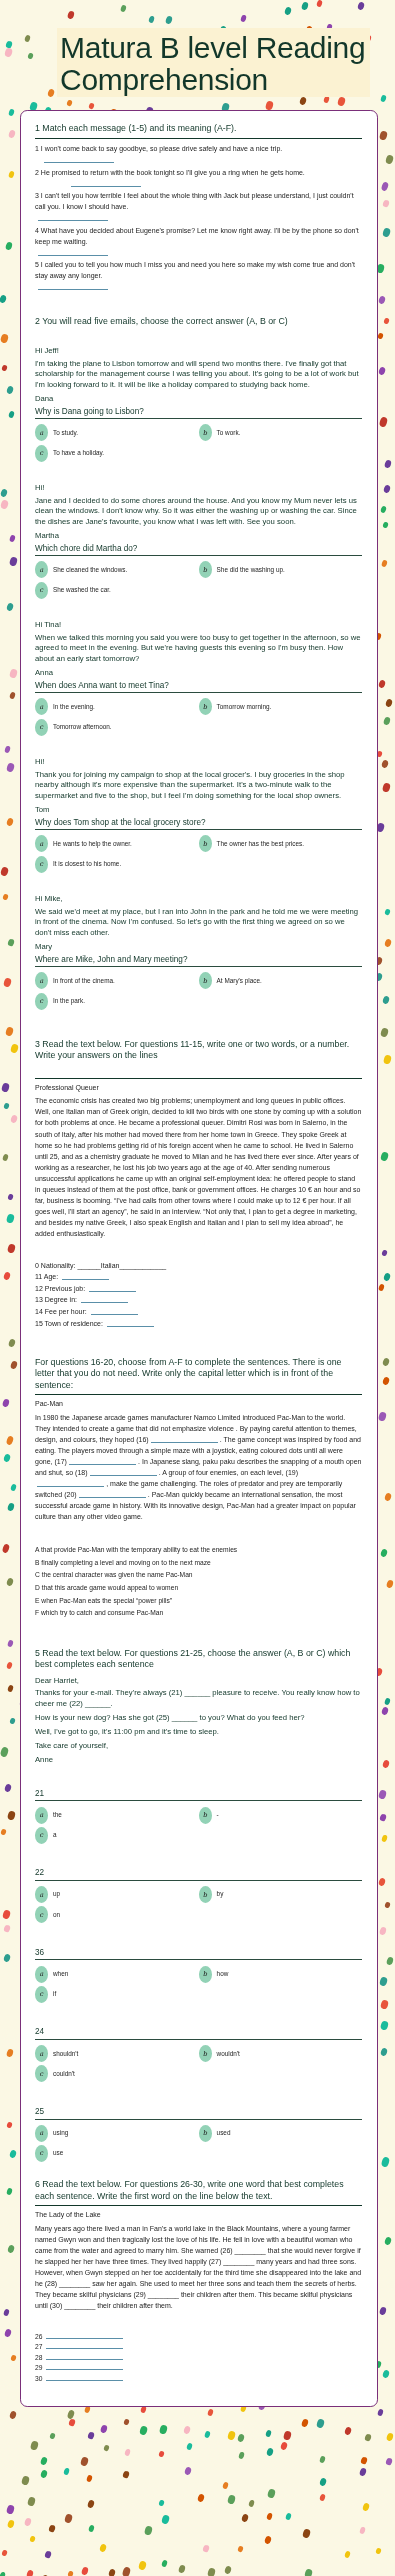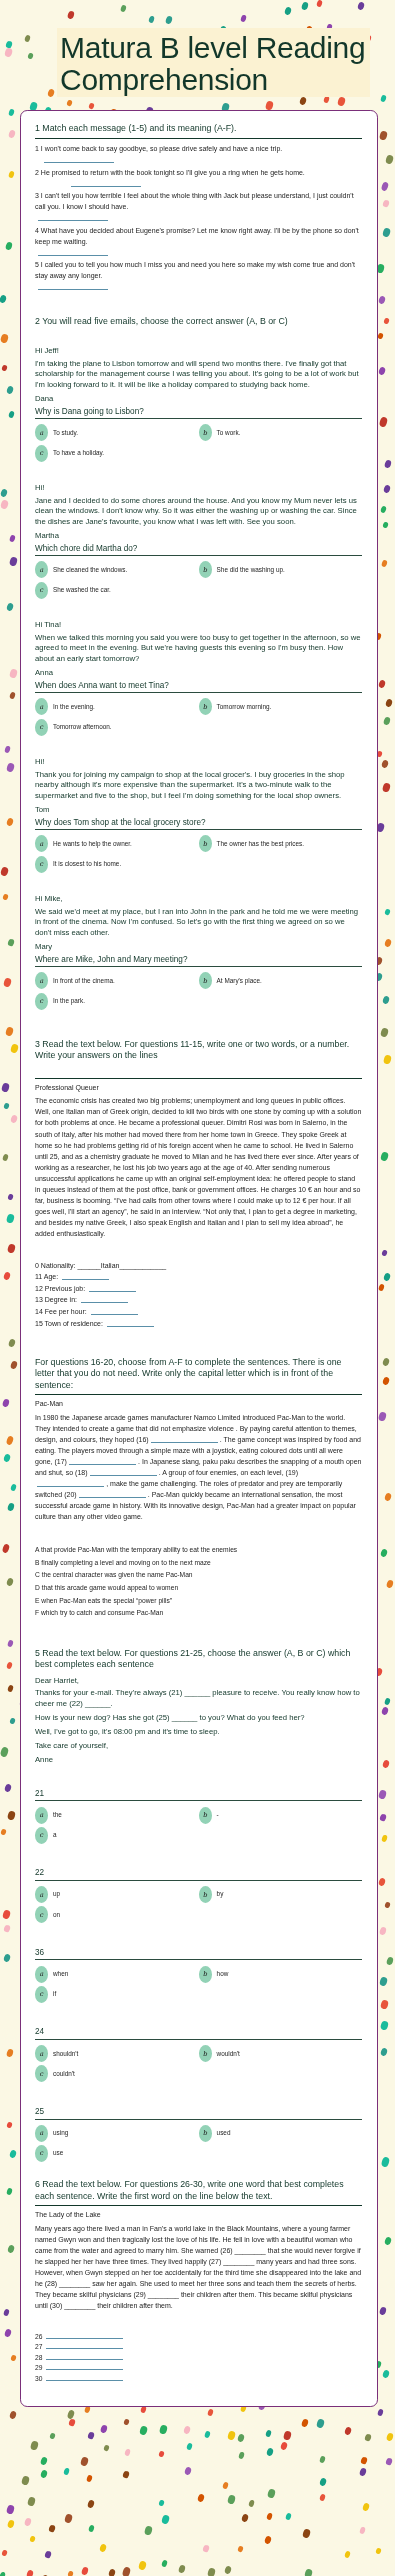--- a/index.html
+++ b/index.html
@@ -1837,21 +1837,21 @@
       <div class="letter-opt">F which try to catch and consume Pac-Man</div>
     </div>
 
     <div class="spacer-lg"></div>
 
     <div>
       <div class="qhead">5 Read the text below. For questions 21-25, choose the answer (A, B or C) which best completes each sentence</div>
       <div class="email-greet">Dear Harriet,</div>
       <div class="email-txt">Thanks for your e-mail. They're always (21) ______ pleasure to receive. You really know how to cheer me (22) ______.</div>
       <div class="email-txt">How is your new dog? Has she got (25) ______ to you? What do you feed her?</div>
-      <div class="email-txt">Well, I've got to go, it's 08:00 pm and it's time to sleep.</div>
+      <div class="email-txt">Well, I've got to go, it's 11:00 pm and it's time to sleep.</div>
       <div class="email-txt">Take care of yourself,</div>
       <div class="email-name">Anne</div>
 
       <div class="spacer"></div>
 
       <div>
         <div class="num-head">21</div>
         <hr class="rule-light">
         <div class="options">
           <div class="optrow">

